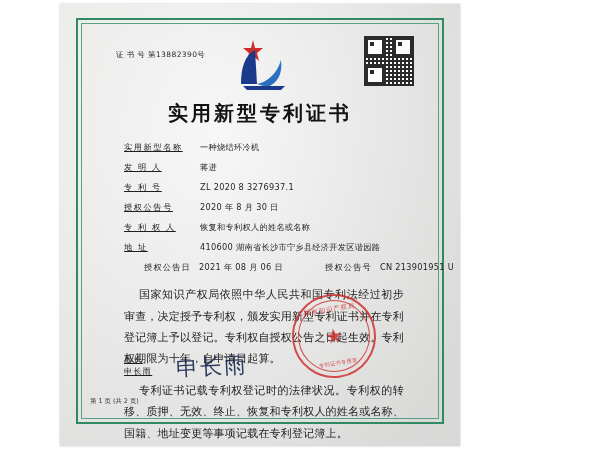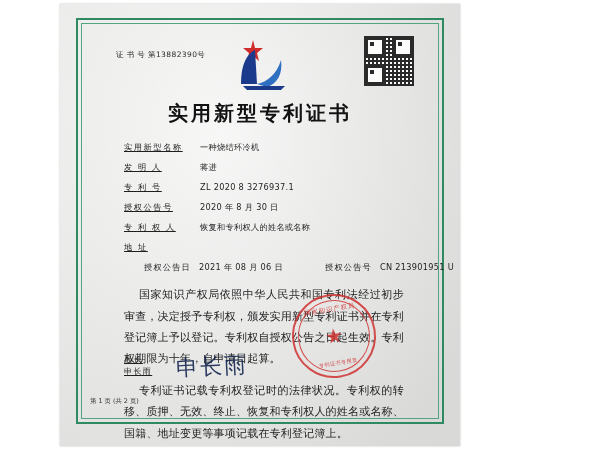--- a/index.html
+++ b/index.html
@@ -317,20 +317,21 @@
         <div class="field">
           <span class="lbl">授权公告号</span>
           <span class="val">2020 年 8 月 30 日</span>
         </div>
         <div class="field">
           <span class="lbl">专 利 权 人</span>
           <span class="val">恢复和专利权人的姓名或名称</span>
         </div>
         <div class="field">
           <span class="lbl">地    址</span>
+          <span class="val">410600 湖南省长沙市宁乡县经济开发区谐园路</span>
         </div>
 
         <div class="field two">
           <span class="grp">
             <span class="lbl2">授权公告日</span>
             <span class="val">2021 年 08 月 06 日</span>
           </span>
           <span class="grp right">
             <span class="lbl2">授权公告号</span>
             <span class="val">CN 213901951 U</span>

